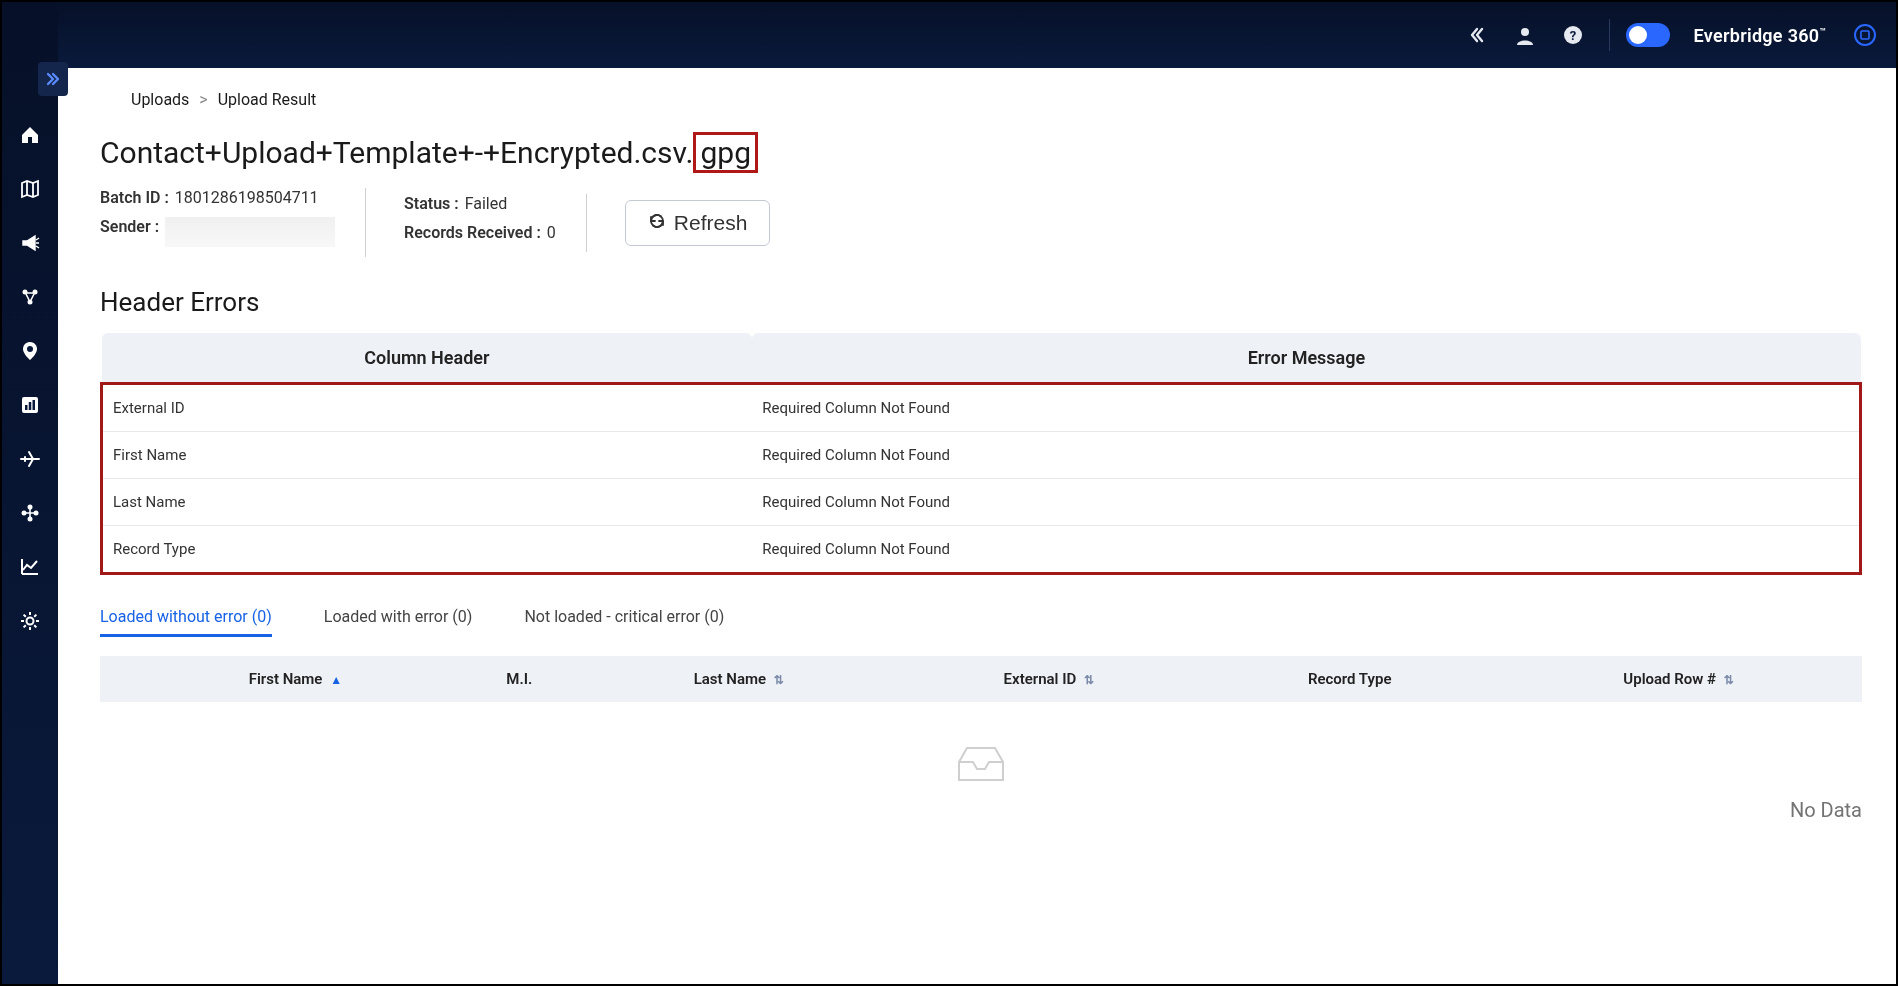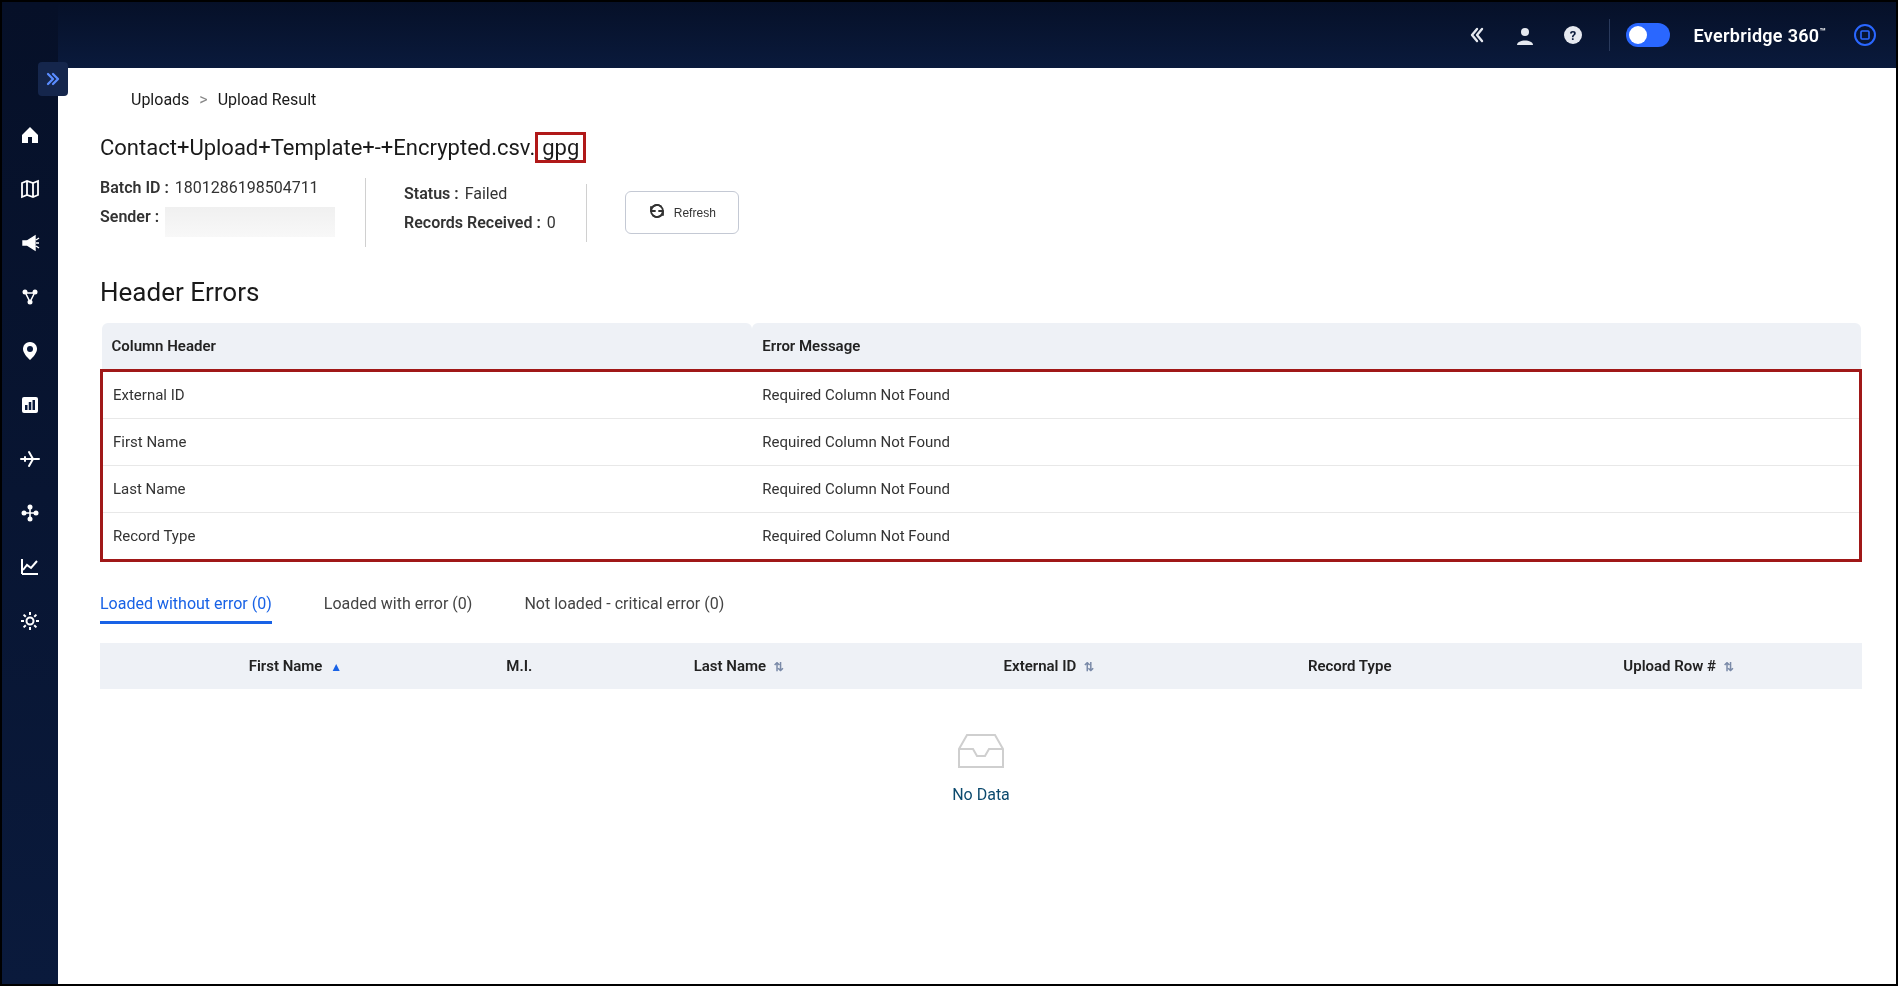--- a/index.html
+++ b/index.html
@@ -145,21 +145,21 @@
   overflow-y: auto;
 }
 .breadcrumb {
   font-size: 16px;
   color: #1a1a1a;
   margin-bottom: 26px;
 }
 .breadcrumb .crumb-link { color: #1a1a1a; margin-left: 31px; }
 .breadcrumb .sep { color: #888; margin: 0 6px; }
 .page-title {
-  font-size: 22px;
+  font-size: 30px;
   font-weight: 400;
   color: #1a1a1a;
   margin-bottom: 18px;
 }
 .page-title .hl {
   border: 3px solid #b01818;
   padding: 0 4px;
 }
 .info-row {
   display: flex;
@@ -185,21 +185,21 @@
   display: inline-block;
   width: 170px;
   height: 30px;
   background: linear-gradient(#f0f0f0, #f8f8f8);
   vertical-align: middle;
 }
 .refresh-btn {
   border: 1px solid #c4c9d4;
   border-radius: 6px;
   padding: 10px 22px;
-  font-size: 12px;
+  font-size: 21px;
   color: #333;
   background: #fff;
   display: flex;
   align-items: center;
   gap: 8px;
   cursor: pointer;
   text-align: right;
 }
 .section-title {
   font-size: 26px;
@@ -207,23 +207,23 @@
   color: #1a1a1a;
   margin-bottom: 16px;
 }
 .error-table {
   width: 100%;
   border-collapse: collapse;
   margin-bottom: 24px;
 }
 .error-table thead th {
   background: #eef1f6;
-  text-align: left;
+  text-align: center;
   padding: 14px 10px;
-  font-size: 15px;
+  font-size: 18px;
   font-weight: 600;
   color: #222;
   border-radius: 6px 6px 0 0;
 }
 .error-table tbody td {
   padding: 14px 10px;
   font-size: 15px;
   color: #333;
   border-bottom: 1px solid #e8e8e8;
 }
@@ -265,21 +265,21 @@
 .no-data-area {
   text-align: center;
   padding: 40px 0 20px;
   color: #888;
 }
 .no-data-icon {
   margin: 0 auto 12px;
   width: 60px;
   height: 44px;
 }
-.no-data-text { font-size: 16px; color: #0c4a6e; }
+.no-data-text { font-size: 20px; color: #737373; text-align: right; }
 </style>
 </head>
 <body>
 
 <div class="top-header">
   <div class="logo-area">
     <span class="logo-icon">
       <svg width="40" height="34" viewBox="0 0 40 34">
         <path d="M4 22 C 10 8, 26 2, 36 8 C 28 6, 14 10, 6 24 Z" fill="none" stroke="#3a6cff" stroke-width="3" stroke-linecap="round" stroke-linejoin="round"></path>
       </svg>

